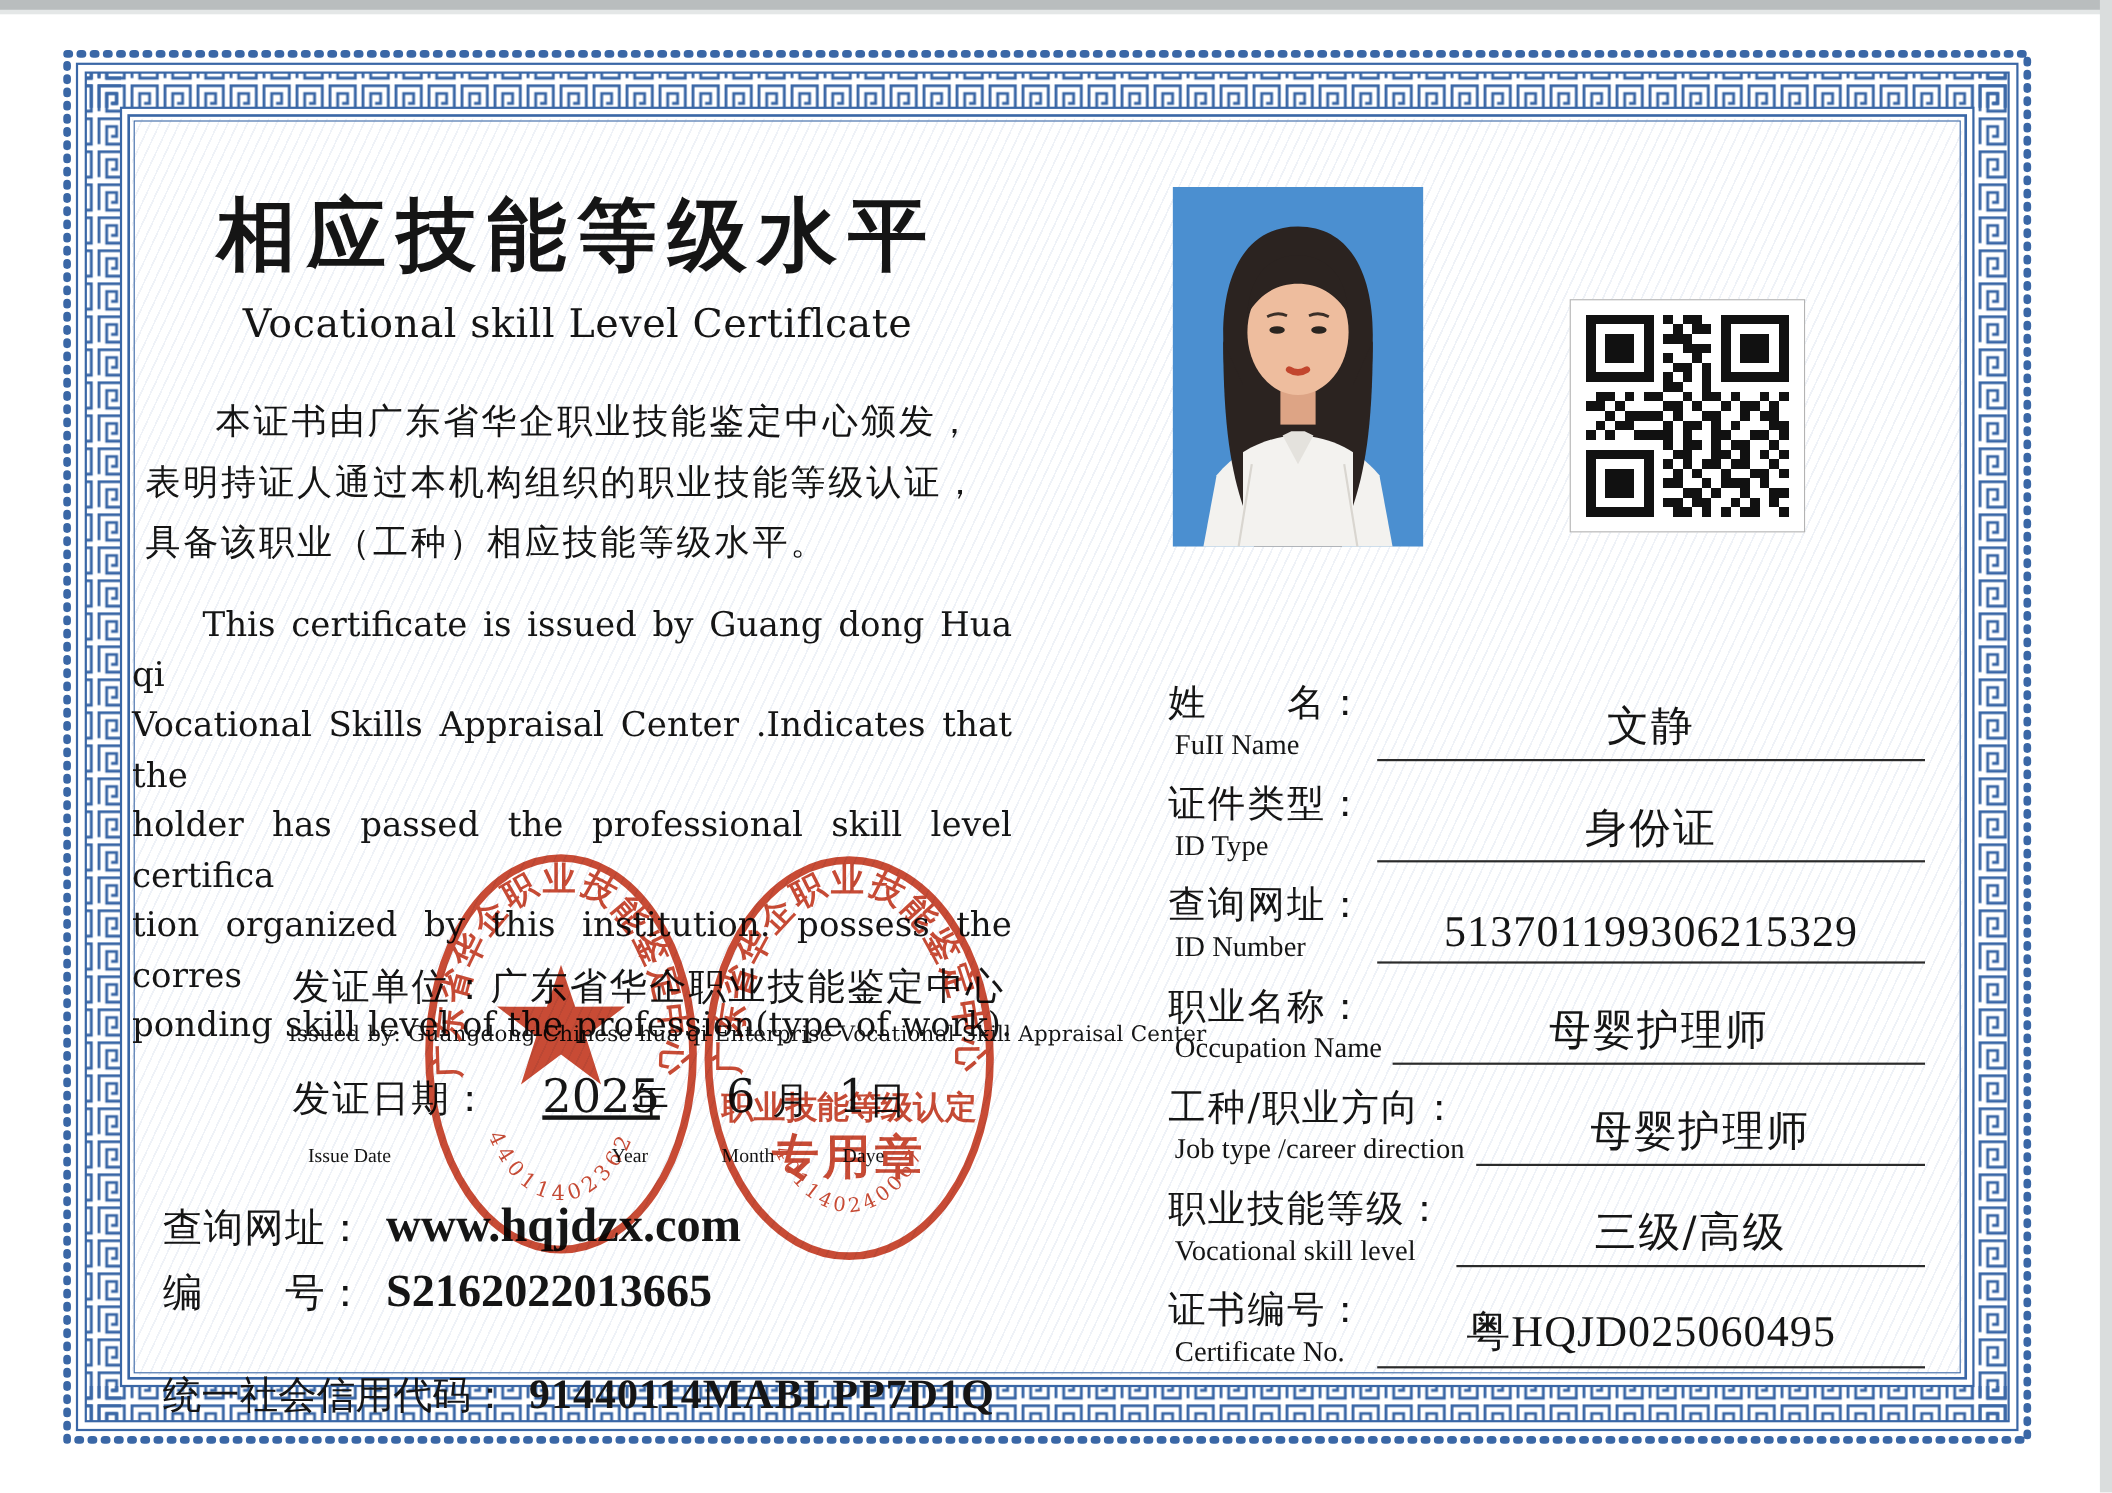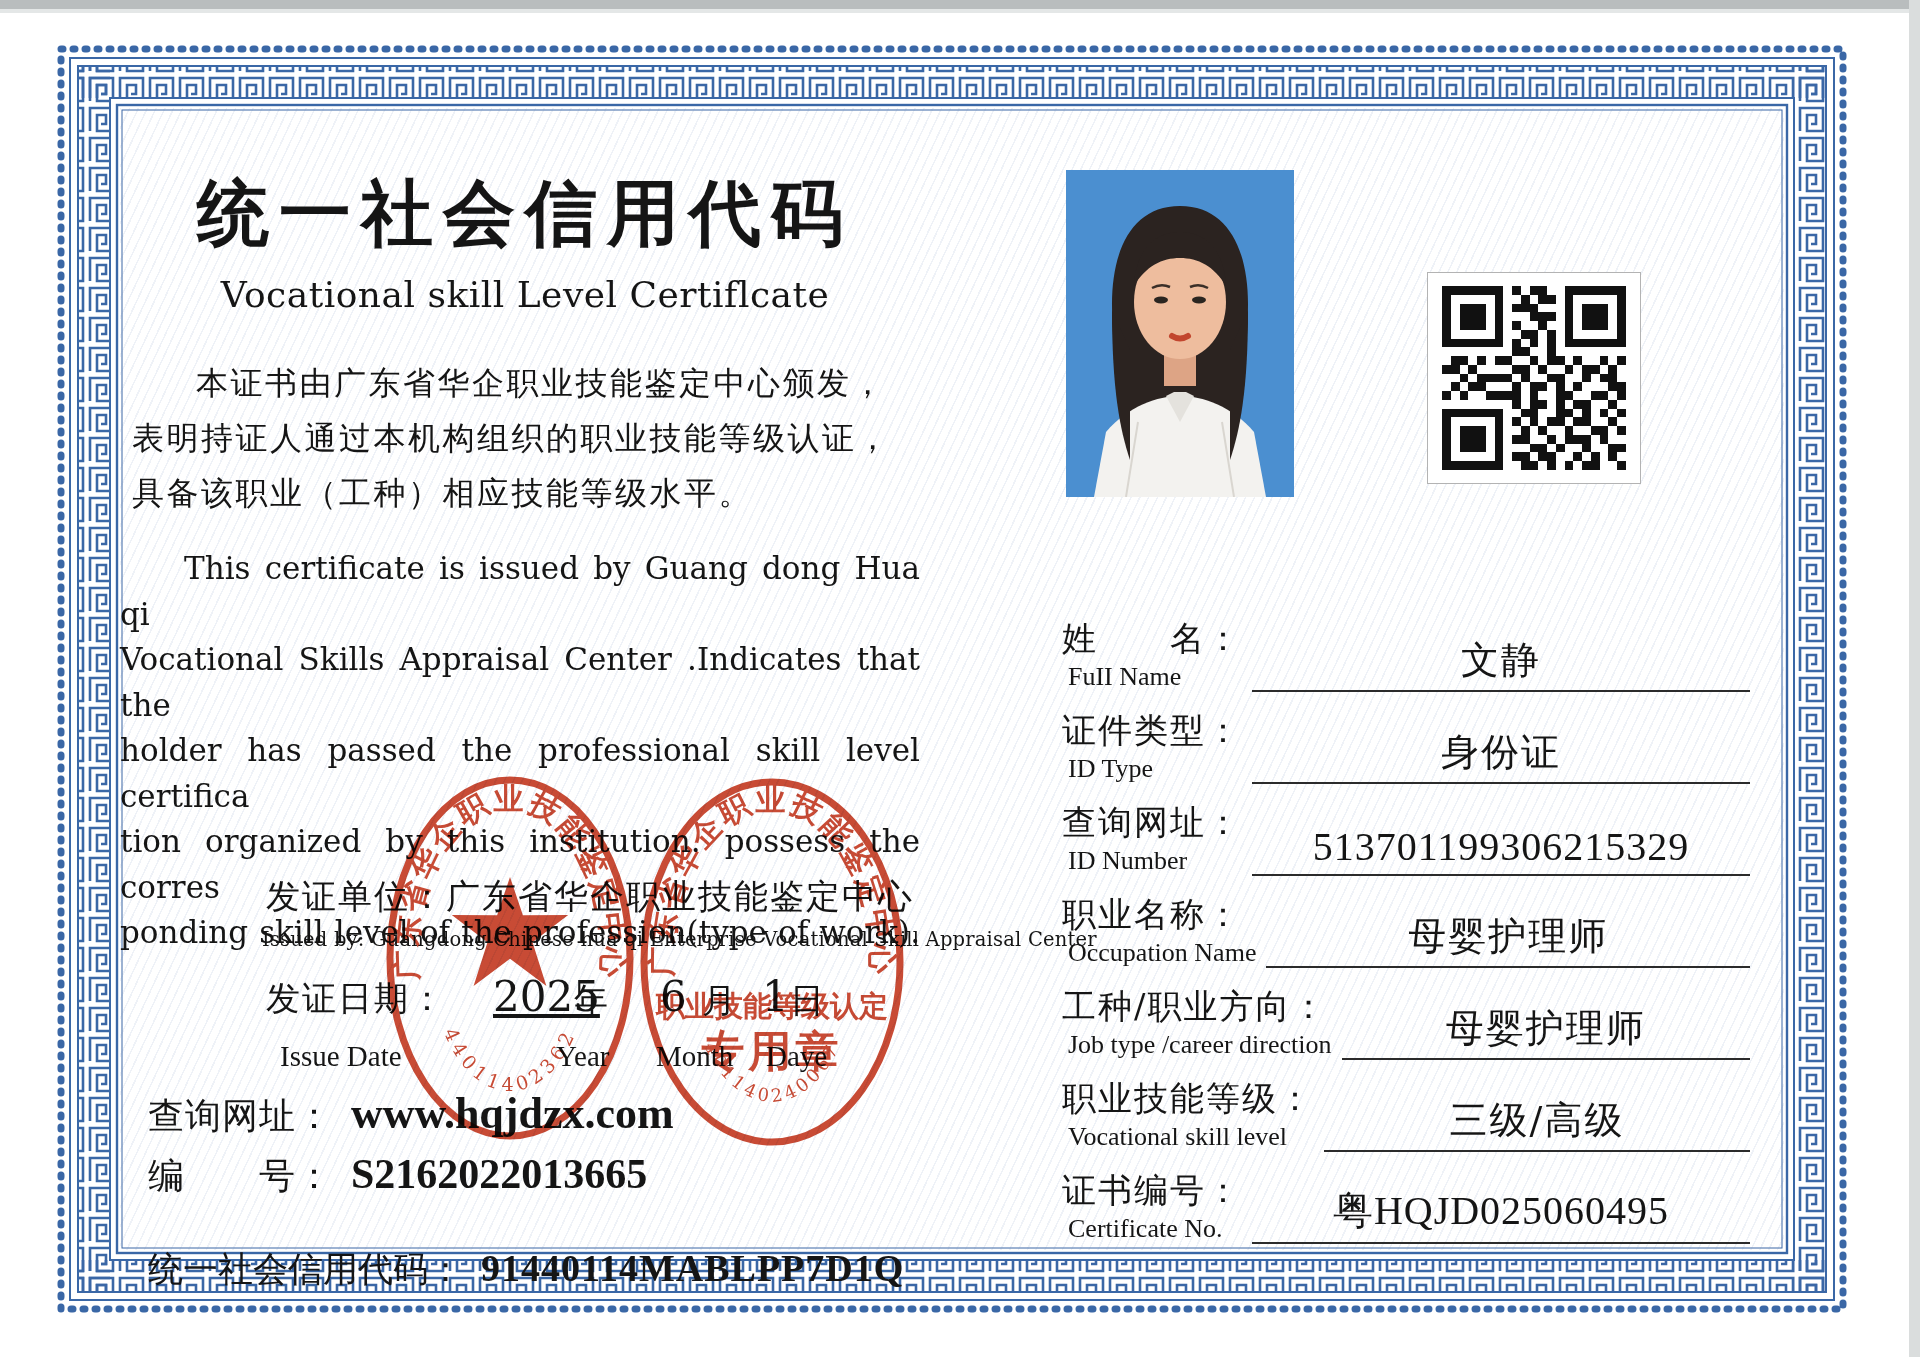--- a/index.html
+++ b/index.html
@@ -18,21 +18,21 @@
   .para-cn{left:132px;top:356px;width:788px;font-size:32px;line-height:55px;letter-spacing:2.5px;}
   .para-cn .indent{text-indent:64px;}
   .para-en{left:120px;top:546px;width:800px;font-size:31px;line-height:45.5px;}
   .para-en div{text-align:justify;text-align-last:justify;}
   .para-en .indent{text-indent:64px;}
   .issuer-line{left:266px;top:874px;font-size:34px;letter-spacing:2px;white-space:nowrap;}
   .issuer-en{left:262px;top:928px;font-size:19.5px;letter-spacing:.2px;white-space:nowrap;}
   .num{font-family:"Liberation Serif",serif;}
   .date-cjk{font-size:34px;letter-spacing:2px;}
   .date-num{font-size:42px;}
-  .date-sub{font-size:29px;font-family:"Liberation Serif",serif;text-align:right;}
+  .date-sub{font-size:18px;font-family:"Liberation Serif",serif;text-align:right;}
   .b-line{display:flex;align-items:baseline;gap:18px;white-space:nowrap;}
   .b-label{font-size:36px;letter-spacing:1px;}
   .b-label.small{font-size:35px;letter-spacing:0;}
   .b-value{font-size:44px;font-weight:bold;font-family:"Liberation Serif",serif;}
   .b-value.serial{font-size:42px;font-weight:600;}
   .b-value.code{font-size:38px;font-weight:600;letter-spacing:1px;margin-top:36px;}
   
   .photo{left:1066px;top:170px;width:228px;height:327px;}
   .qr{left:1427px;top:272px;width:214px;height:212px;background:#ffffff;border:1px solid #b3b3b3;box-sizing:border-box;padding:13px;}
   .fields{left:1062px;top:612px;width:688px;display:flex;flex-direction:column;}
@@ -70,21 +70,21 @@
     <rect x="1738" y="22" width="32" height="1226" fill="url(#meander)"></rect>
     <rect x="22" y="22" width="1748" height="1226" fill="none" stroke="#3a67a6" stroke-width="2"></rect>
     <rect x="54" y="54" width="1684" height="1162" fill="none" stroke="#3a67a6" stroke-width="2"></rect>
 
     <rect x="61" y="61" width="1670" height="1148" fill="none" stroke="#3a67a6" stroke-width="2.4"></rect>
     <rect x="66" y="66" width="1660" height="1138" fill="none" stroke="#3a67a6" stroke-width="1"></rect>
   </svg>
 
   <div class="texture"></div>
 
-  <div class="abs title-cn">统一社会信用代码</div>
+  <div class="abs title-cn">相应技能等级水平</div>
   <div class="abs title-en">Vocational skill Level  Certiflcate</div>
 
   <div class="abs para-cn">
     <div class="indent">本证书由广东省华企职业技能鉴定中心颁发，</div>
     <div>表明持证人通过本机构组织的职业技能等级认证，</div>
     <div>具备该职业（工种）相应技能等级水平。</div>
   </div>
 
   <div class="abs para-en">
     <div class="indent">This certificate is issued by Guang dong Hua qi</div>

